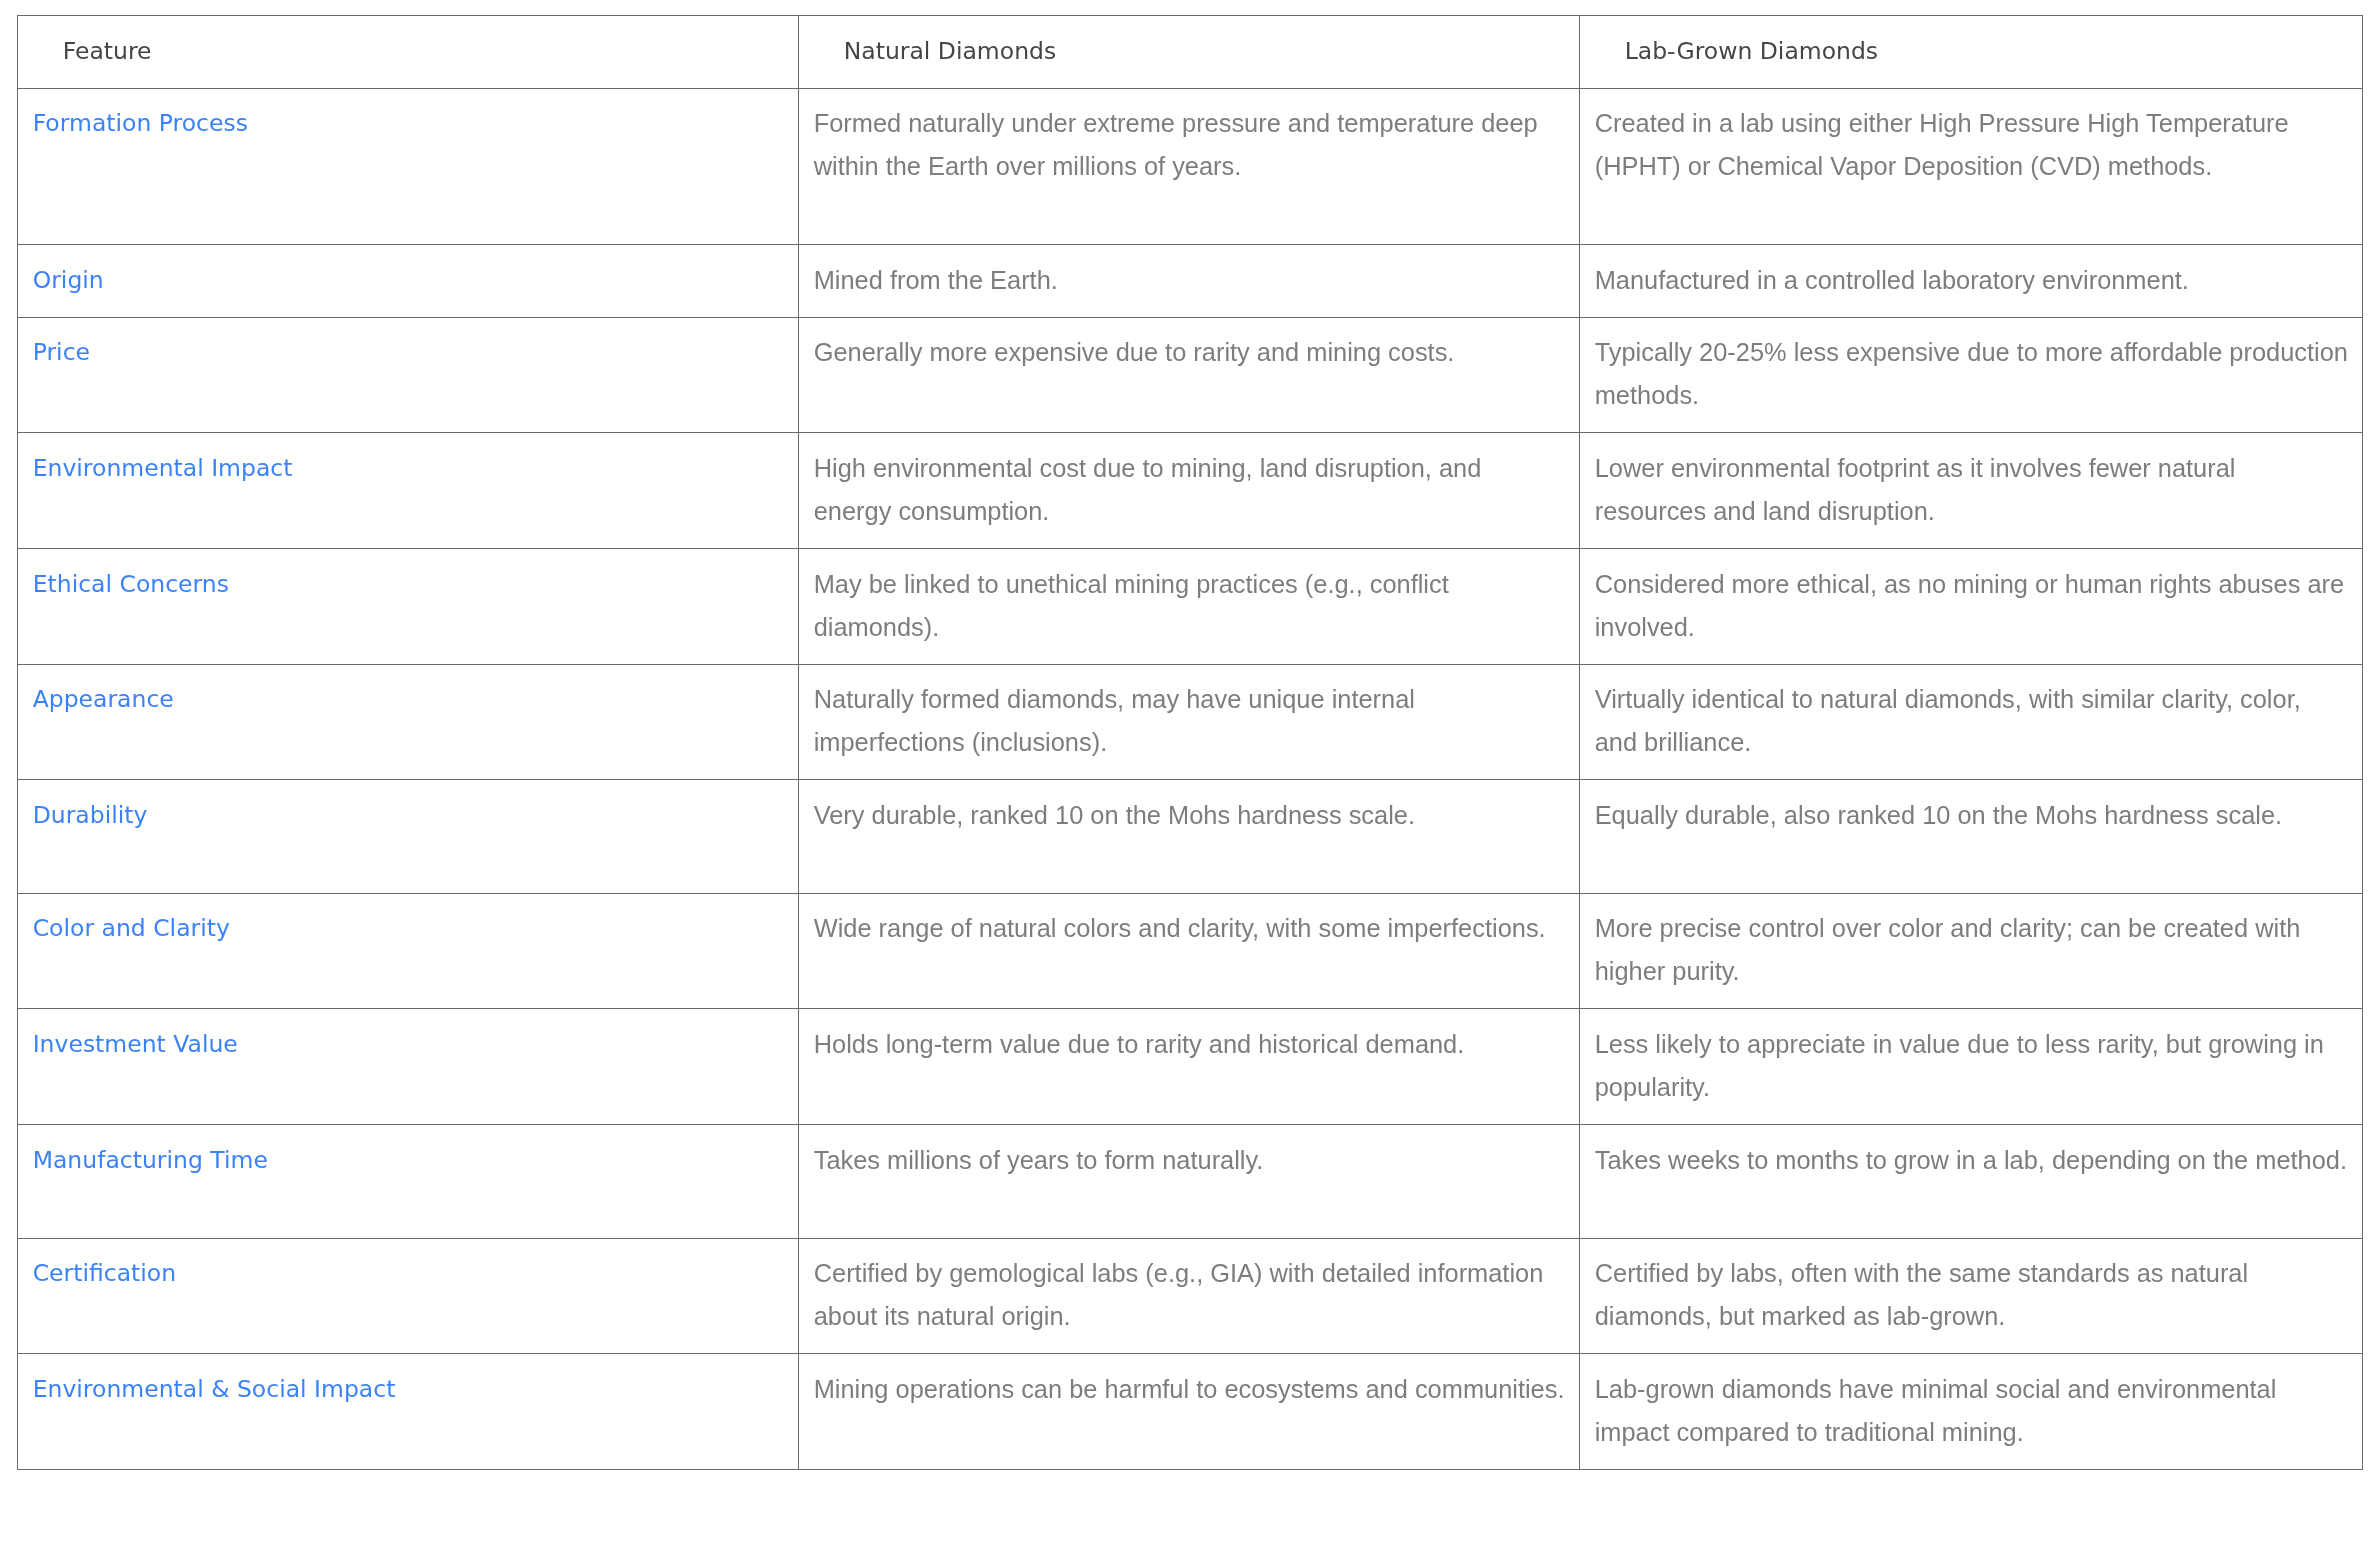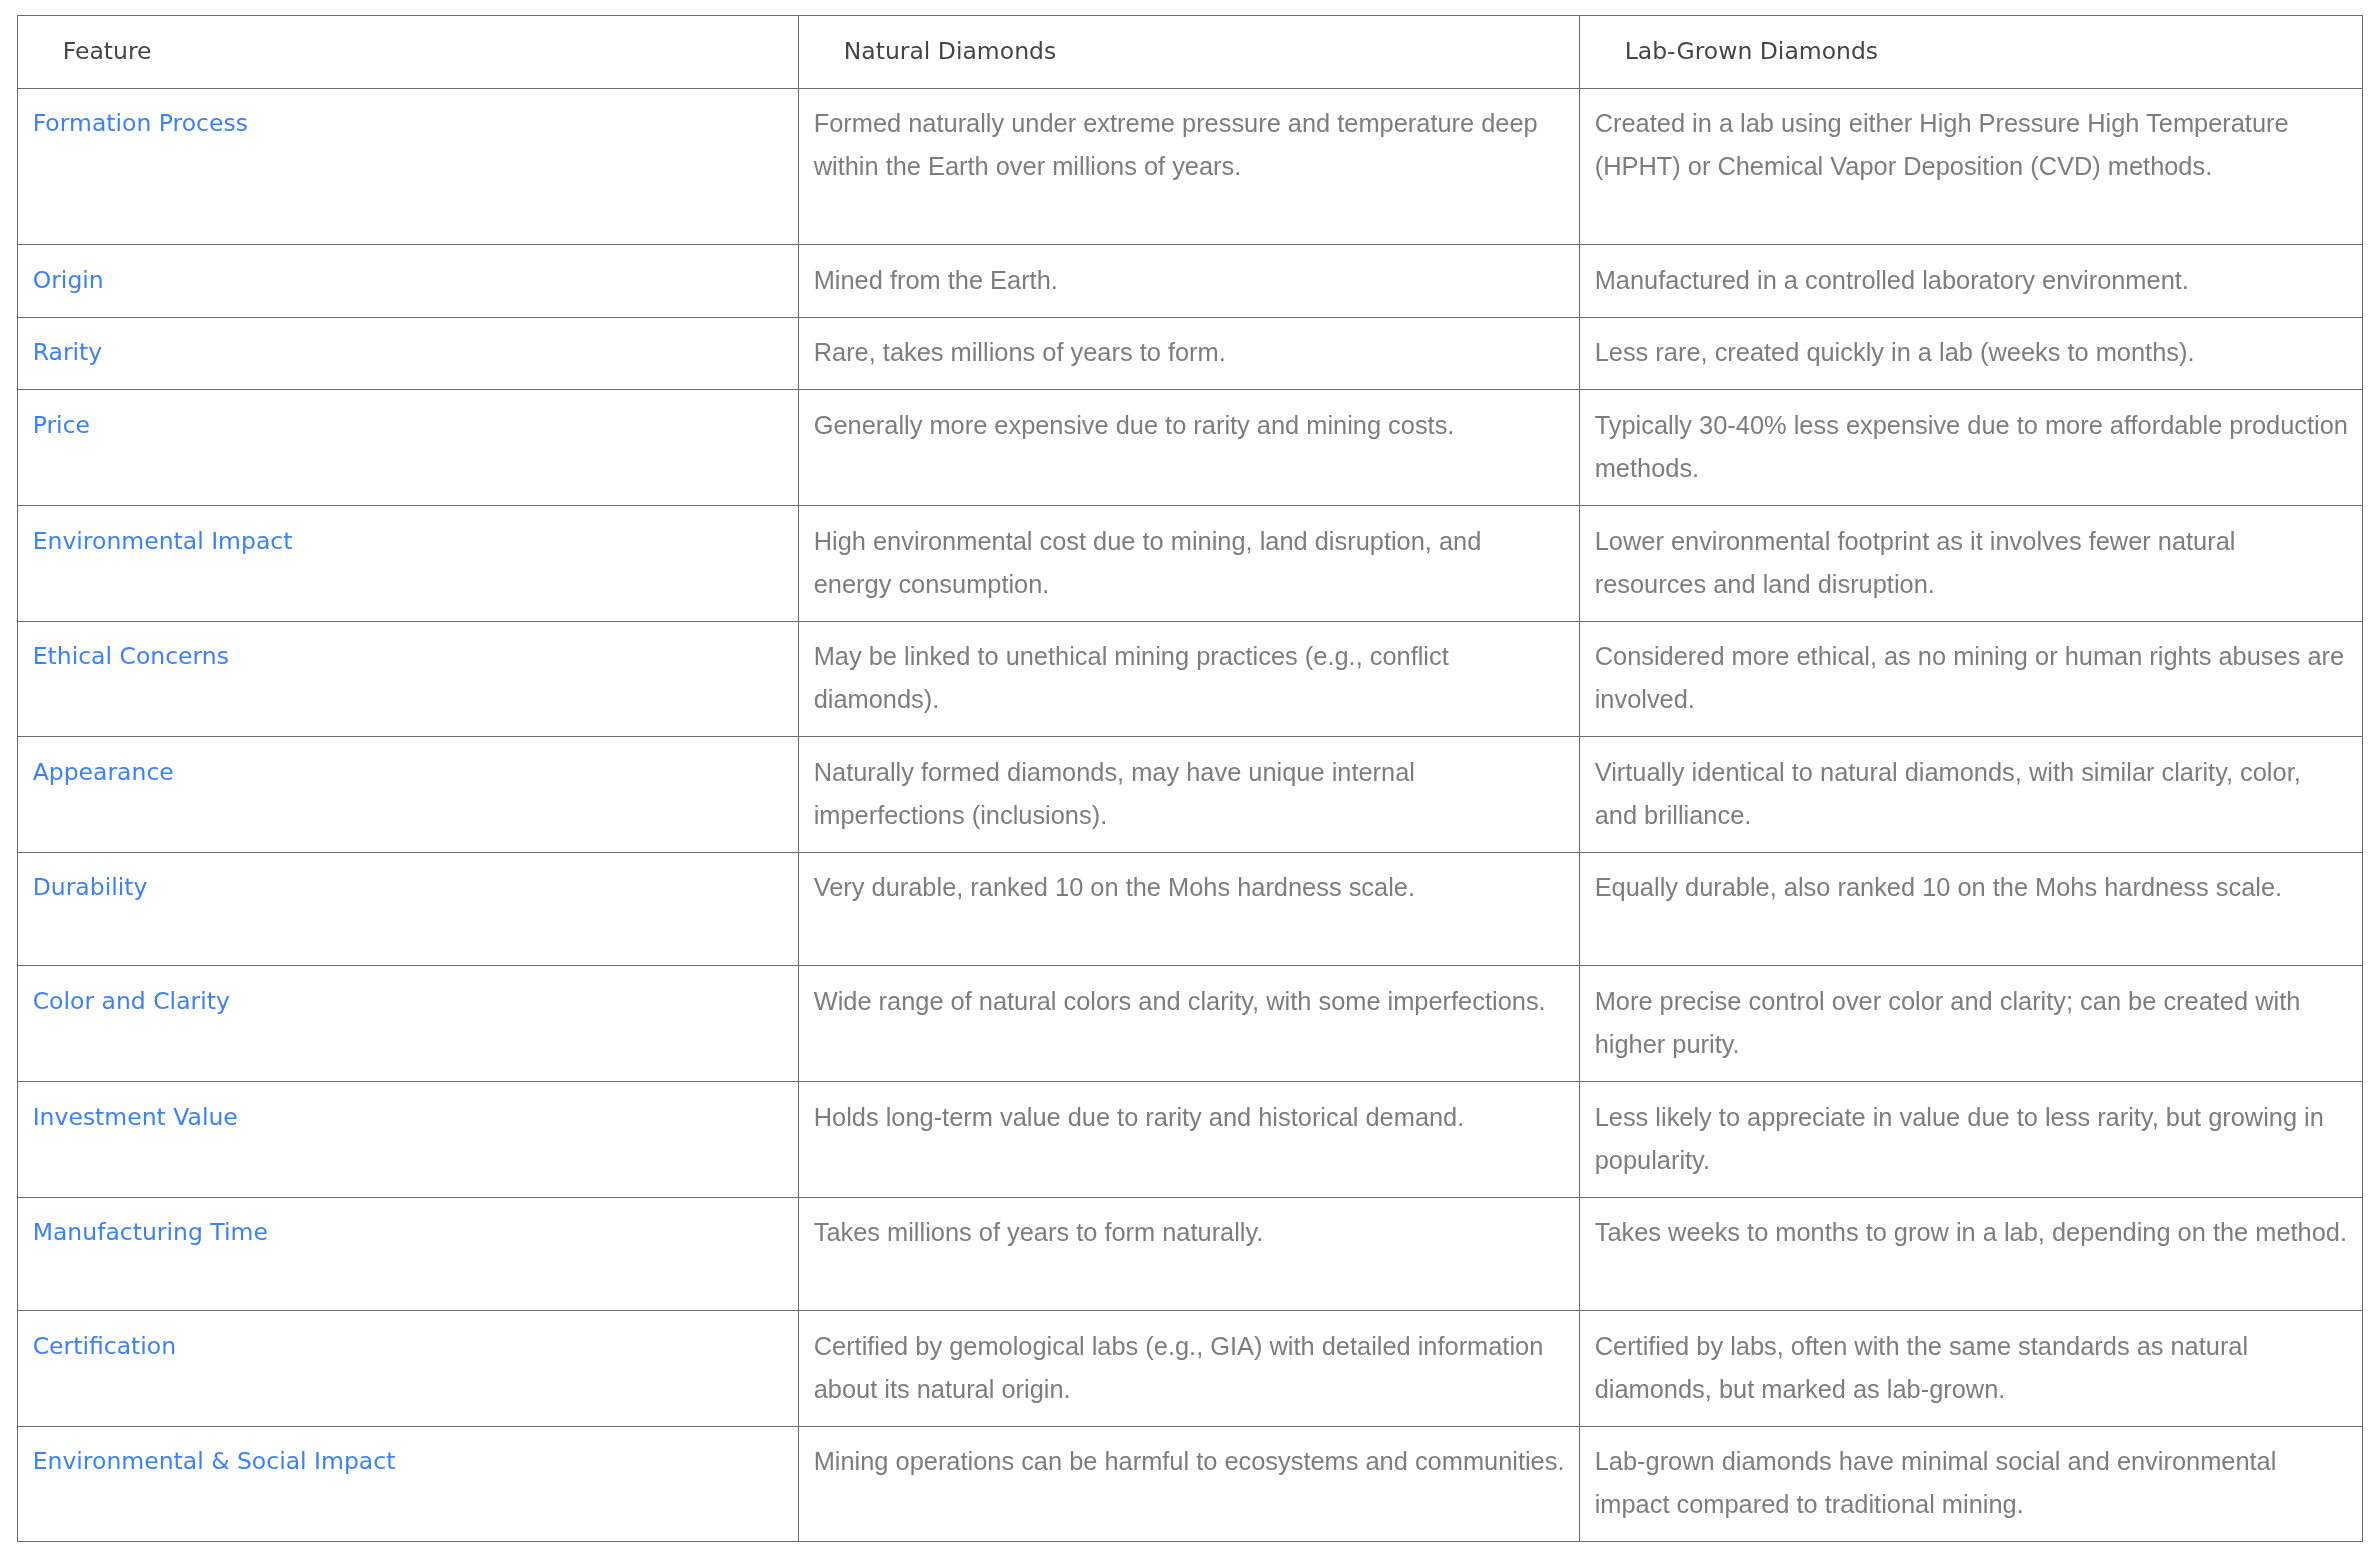--- a/index.html
+++ b/index.html
@@ -77,29 +77,24 @@
     <tr class="h3">
       <td class="feature">Formation Process</td>
       <td class="value">Formed naturally under extreme pressure and temperature deep within the Earth over millions of years.</td>
       <td class="value">Created in a lab using either High Pressure High Temperature (HPHT) or Chemical Vapor Deposition (CVD) methods.</td>
     </tr>
     <tr class="h1">
       <td class="feature">Origin</td>
       <td class="value">Mined from the Earth.</td>
       <td class="value">Manufactured in a controlled laboratory environment.</td>
     </tr>
-    <tr class="h1">
-      <td class="feature">Rarity</td>
-      <td class="value">Rare, takes millions of years to form.</td>
-      <td class="value">Less rare, created quickly in a lab (weeks to months).</td>
-    </tr>
     <tr class="h2">
       <td class="feature">Price</td>
       <td class="value">Generally more expensive due to rarity and mining costs.</td>
-      <td class="value">Typically 30-40% less expensive due to more affordable production methods.</td>
+      <td class="value">Typically 20-25% less expensive due to more affordable production methods.</td>
     </tr>
     <tr class="h2">
       <td class="feature">Environmental Impact</td>
       <td class="value">High environmental cost due to mining, land disruption, and energy consumption.</td>
       <td class="value">Lower environmental footprint as it involves fewer natural resources and land disruption.</td>
     </tr>
     <tr class="h2">
       <td class="feature">Ethical Concerns</td>
       <td class="value">May be linked to unethical mining practices (e.g., conflict diamonds).</td>
       <td class="value">Considered more ethical, as no mining or human rights abuses are involved.</td>

